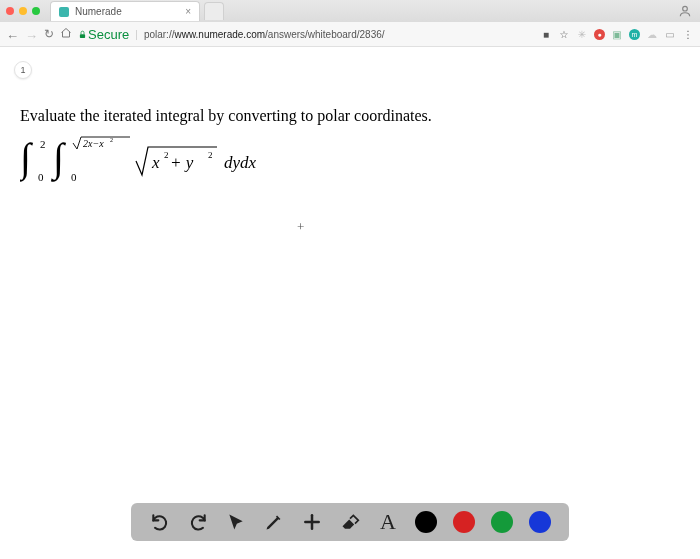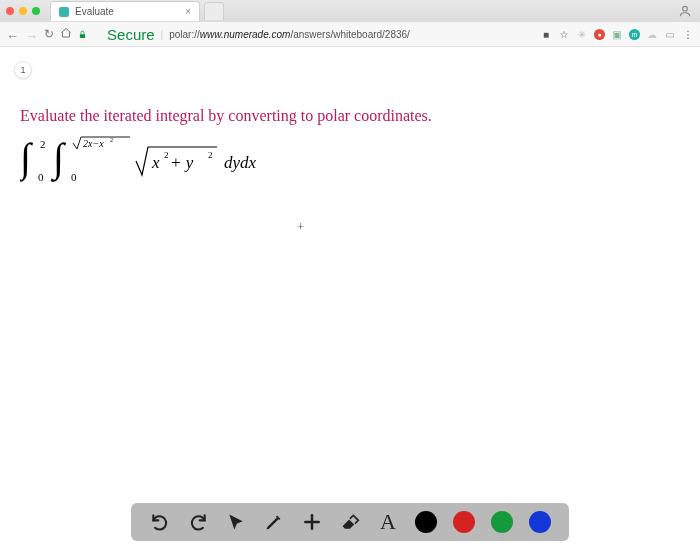--- a/index.html
+++ b/index.html
@@ -40,38 +40,38 @@
     .ghost-tab { width: 20px; height: 18px; margin-left: 4px; background:#ececec; border-radius:4px 4px 0 0; border:1px solid #d0d0d0; border-bottom:none; }
     .user-icon {
       margin-left: auto; margin-right: 8px; width: 14px; height: 14px;
       display:flex; align-items:center; justify-content:center;
     }
     .addr-bar { display:flex; align-items:center; height: 24px; padding: 0 6px; background:#f7f7f7; gap:6px; }
     .nav-arrow { color:#7a7a7a; font-size:13px; }
     .nav-arrow.dim { color:#c4c4c4; }
     .reload { color:#7a7a7a; font-size:12px; }
     .home-icon { color:#7a7a7a; font-size:12px; }
-    .secure { display:flex; align-items:center; gap:20px; color:#0a8f3f; font-size:15px; }
+    .secure { display:flex; align-items:center; gap:1px; color:#0a8f3f; font-size:13px; }
     .pipe { color:#ccc; font-size:10px; }
     .url { font-size:10px; color:#555; }
-    .url .dom { color:#222;font-style:italic; }
+    .url .dom { color:#222; }
     .right-icons { margin-left:auto; display:flex; gap:6px; align-items:center; }
     .ri { width:12px; height:12px; display:flex; align-items:center; justify-content:center; font-size:10px; }
     .ri.circ { width:11px; height:11px; border-radius:50%; color:#fff; font-size:7px; }
 
     
     .page { position:relative; padding: 14px 20px; }
     .page-number {
       width:18px; height:18px; border:1px solid #e3e3e3; border-radius:50%;
       box-shadow:0 1px 2px rgba(0,0,0,0.08);
       display:flex; align-items:center; justify-content:center;
       font-size:9px; color:#555; background:#fff; margin-left:-6px;
     }
     .problem { margin-top: 28px; }
-    .problem-text { font-family: Georgia, "Times New Roman", serif; font-size:16px; color:#be185d; }
+    .problem-text { font-family: Georgia, "Times New Roman", serif; font-size:16px; color:#000000; }
     .math-wrap { margin-top: 10px; }
     .math-svg { display:block; }
     .plus-mark { position:absolute; top:172px; left:297px; font-size:13px; color:#555; font-family: serif; }
 
     
     .toolbar {
       position:absolute; left:50%; transform:translateX(-50%);
       bottom: 18px;
       background:#b9b9b9; border-radius:6px;
       display:flex; align-items:center; gap:16px;
@@ -88,21 +88,21 @@
 
 <div class="browser-top">
   <div class="tab-bar">
     <div class="traffic-lights">
       <div class="tl red"></div>
       <div class="tl yellow"></div>
       <div class="tl green"></div>
     </div>
     <div class="tab">
       <div class="tab-favicon"></div>
-      <span>Evaluate</span>
+      <span>Numerade</span>
       <span class="tab-close">×</span>
     </div>
     <div class="ghost-tab"></div>
     <div class="user-icon">
       <svg viewBox="0 0 24 24" width="14" height="14" fill="none" stroke="#888" stroke-width="2">
           <circle cx="12" cy="8" r="4"></circle>
           <path d="M4 21c0-4 4-6 8-6s8 2 8 6"></path>
         </svg>
     </div>
   </div>

